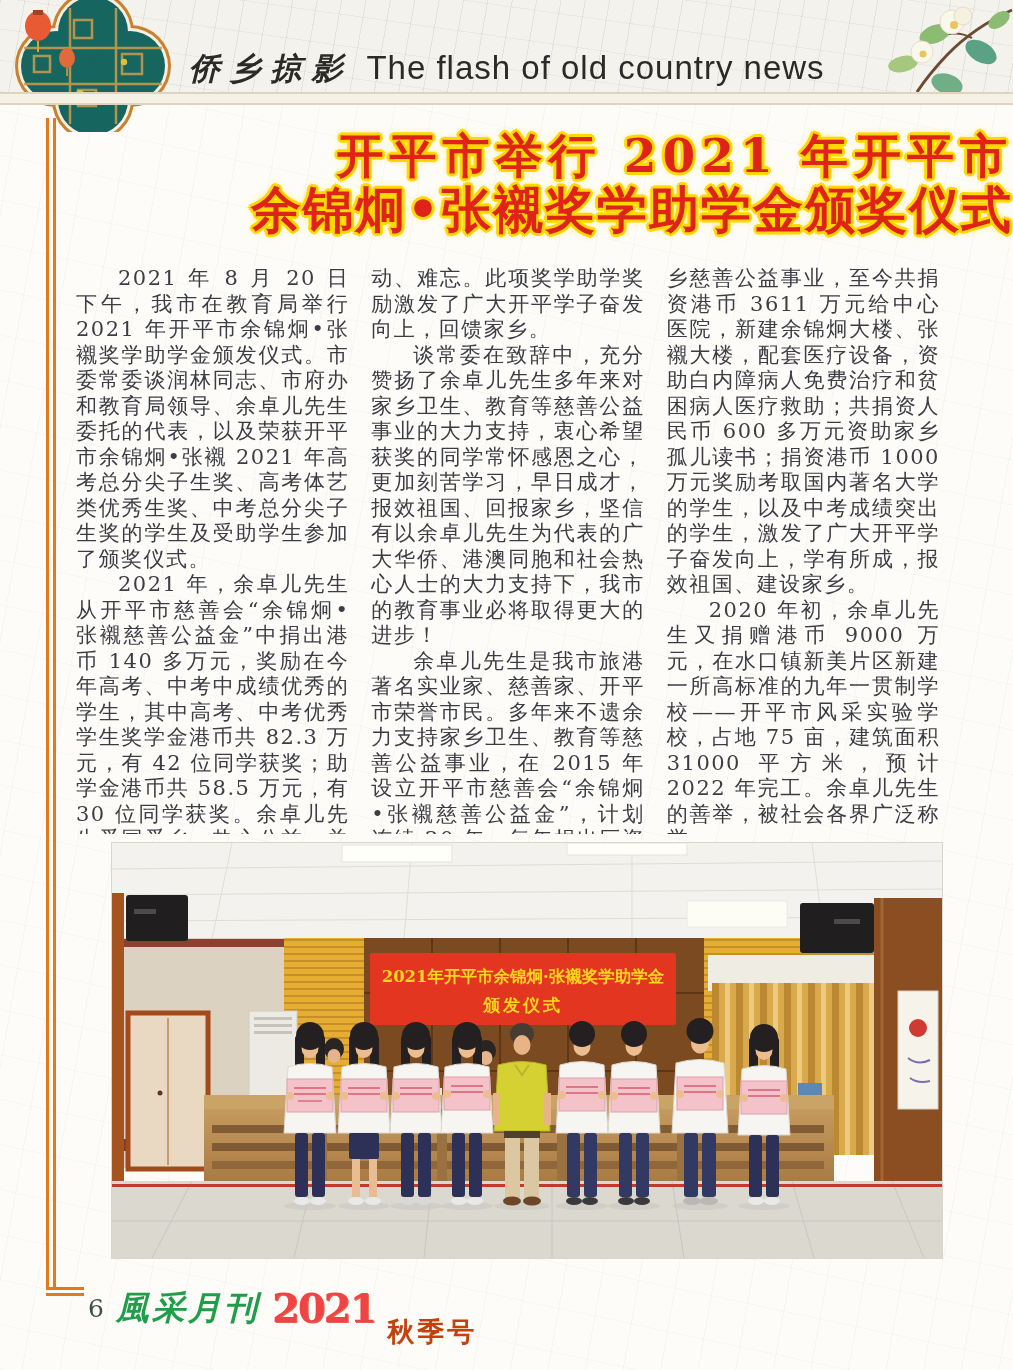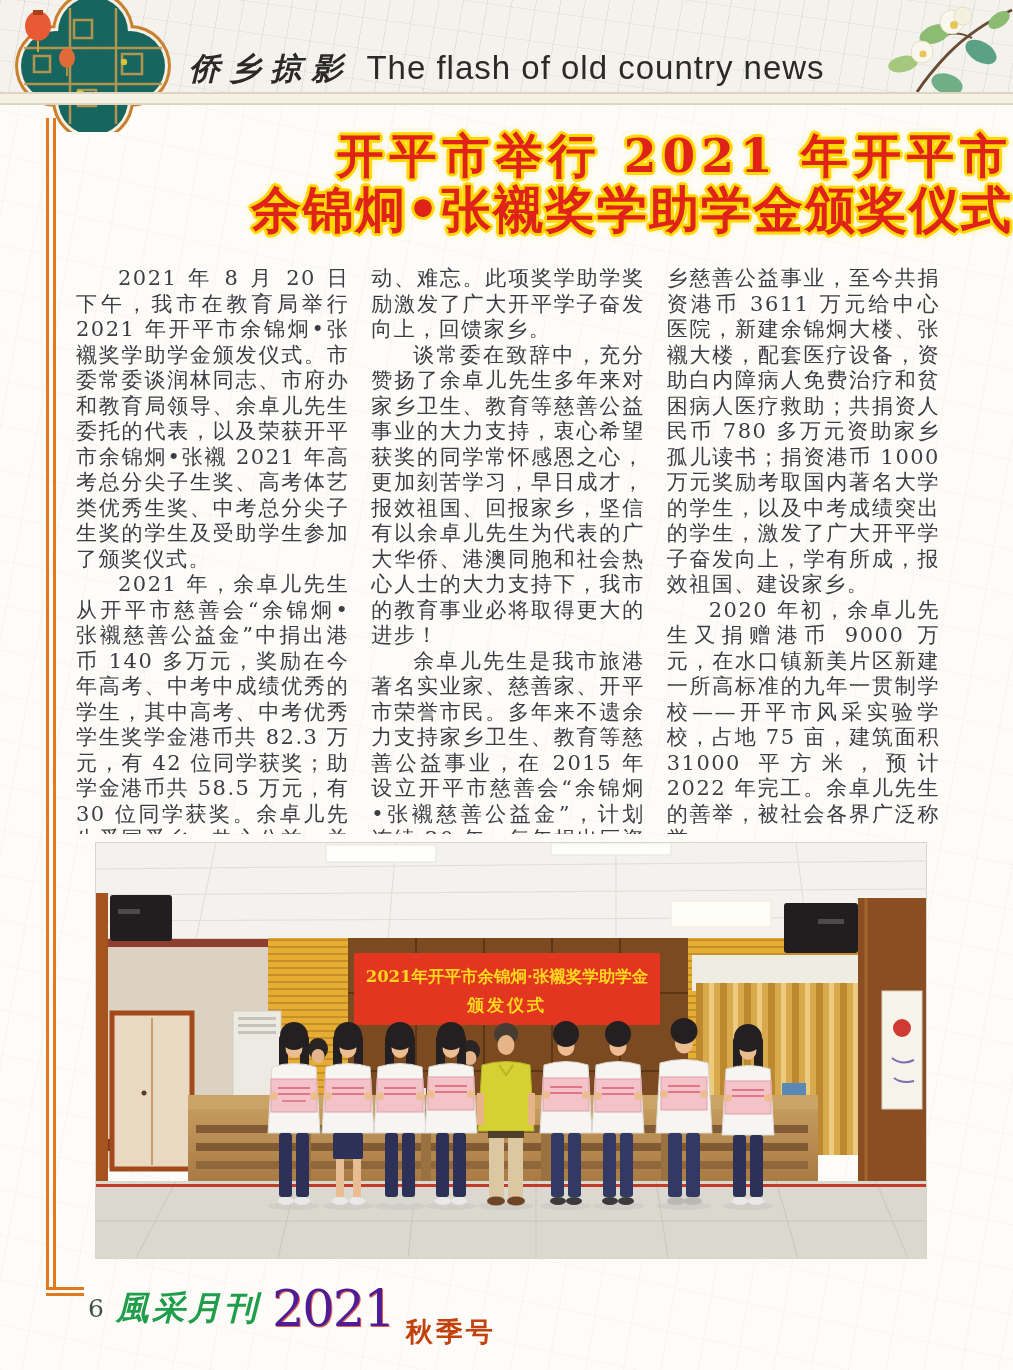--- a/index.html
+++ b/index.html
@@ -54,27 +54,27 @@
   
   .columns{
     position:absolute;left:76px;top:266px;width:864px;height:568px;
     display:flex;gap:22px;overflow:hidden;
   }
   .col{width:284px;font-size:21px;line-height:25.5px;letter-spacing:1.5px;
        text-align:justify;color:#3c3c44;}
   .col p{margin:0;text-justify:inter-character;}
   .col p.ind{text-indent:2em;}
   
-  .photo{position:absolute;left:96px;top:843px;width:830px;height:415px;
+  .photo{position:absolute;left:112px;top:843px;width:830px;height:415px;
          outline:1px solid #d9d6ce;}
   
   .footer{position:absolute;left:88px;top:1266px;display:flex;align-items:center;gap:12px;white-space:nowrap;}
   .page-num{font-size:25px;color:#40504a;}
   .mag-name{font-size:33px;font-weight:700;font-style:italic;color:#1f9d4b;letter-spacing:3px;}
-  .year{font-size:51px;font-weight:400;color:#4c1d95;letter-spacing:-2px;line-height:1;
+  .year{font-size:40px;font-weight:700;color:#ef4444;letter-spacing:-2px;line-height:1;
         text-shadow:1px 1px 0 #e9604e;}
   .issue{font-size:27px;font-weight:700;color:#c2410c;letter-spacing:3px;margin-top:48px;}
 </style>
 </head>
 <body>
 
 <div class="header">
   <svg class="emblem" width="178" height="136" viewBox="0 0 178 136">
     <g>
       <circle cx="89" cy="36" r="41" fill="#c9802f"></circle>
@@ -144,21 +144,21 @@
   <div class="col">
     <p class="ind">2021 年 8 月 20 日下午，我市在教育局举行 2021 年开平市余锦炯•张襯奖学助学金颁发仪式。市委常委谈润林同志、市府办和教育局领导、余卓儿先生委托的代表，以及荣获开平市余锦炯•张襯 2021 年高考总分尖子生奖、高考体艺类优秀生奖、中考总分尖子生奖的学生及受助学生参加了颁奖仪式。</p>
     <p class="ind">2021 年，余卓儿先生从开平市慈善会“余锦炯•张襯慈善公益金”中捐出港币 140 多万元，奖励在今年高考、中考中成绩优秀的学生，其中高考、中考优秀学生奖学金港币共 82.3 万元，有 42 位同学获奖；助学金港币共 58.5 万元，有 30 位同学获奖。余卓儿先生爱国爱乡、热心公益、关心学生成长的精神，令人敬佩、感</p>
   </div>
   <div class="col">
     <p>动、难忘。此项奖学助学奖励激发了广大开平学子奋发向上，回馈家乡。</p>
     <p class="ind">谈常委在致辞中，充分赞扬了余卓儿先生多年来对家乡卫生、教育等慈善公益事业的大力支持，衷心希望获奖的同学常怀感恩之心，更加刻苦学习，早日成才，报效祖国、回报家乡，坚信有以余卓儿先生为代表的广大华侨、港澳同胞和社会热心人士的大力支持下，我市的教育事业必将取得更大的进步！</p>
     <p class="ind">余卓儿先生是我市旅港著名实业家、慈善家、开平市荣誉市民。多年来不遗余力支持家乡卫生、教育等慈善公益事业，在 2015 年设立开平市慈善会“余锦炯•张襯慈善公益金”，计划连续 20 年，每年捐出巨资支持家</p>
   </div>
   <div class="col">
-    <p>乡慈善公益事业，至今共捐资港币 3611 万元给中心医院，新建余锦炯大楼、张襯大楼，配套医疗设备，资助白内障病人免费治疗和贫困病人医疗救助；共捐资人民币 780 多万元资助家乡孤儿读书；捐资港币 1000 万元奖励考取国内著名大学的学生，以及中考成绩突出的学生，激发了广大开平学子奋发向上，学有所成，报效祖国、建设家乡。</p>
+    <p>乡慈善公益事业，至今共捐资港币 3611 万元给中心医院，新建余锦炯大楼、张襯大楼，配套医疗设备，资助白内障病人免费治疗和贫困病人医疗救助；共捐资人民币 600 多万元资助家乡孤儿读书；捐资港币 1000 万元奖励考取国内著名大学的学生，以及中考成绩突出的学生，激发了广大开平学子奋发向上，学有所成，报效祖国、建设家乡。</p>
     <p class="ind">2020 年初，余卓儿先生又捐赠港币 9000 万元，在水口镇新美片区新建一所高标准的九年一贯制学校——开平市风采实验学校，占地 75 亩，建筑面积 31000 平方米，预计 2022 年完工。余卓儿先生的善举，被社会各界广泛称誉。</p>
 
   </div>
 </div>
 
 <div class="photo">
 <svg width="830" height="415" viewBox="0 0 830 415">
   <defs>
     <pattern id="slats" width="10" height="7" patternUnits="userSpaceOnUse">
       <rect width="10" height="7" fill="#e7ad33"></rect>

